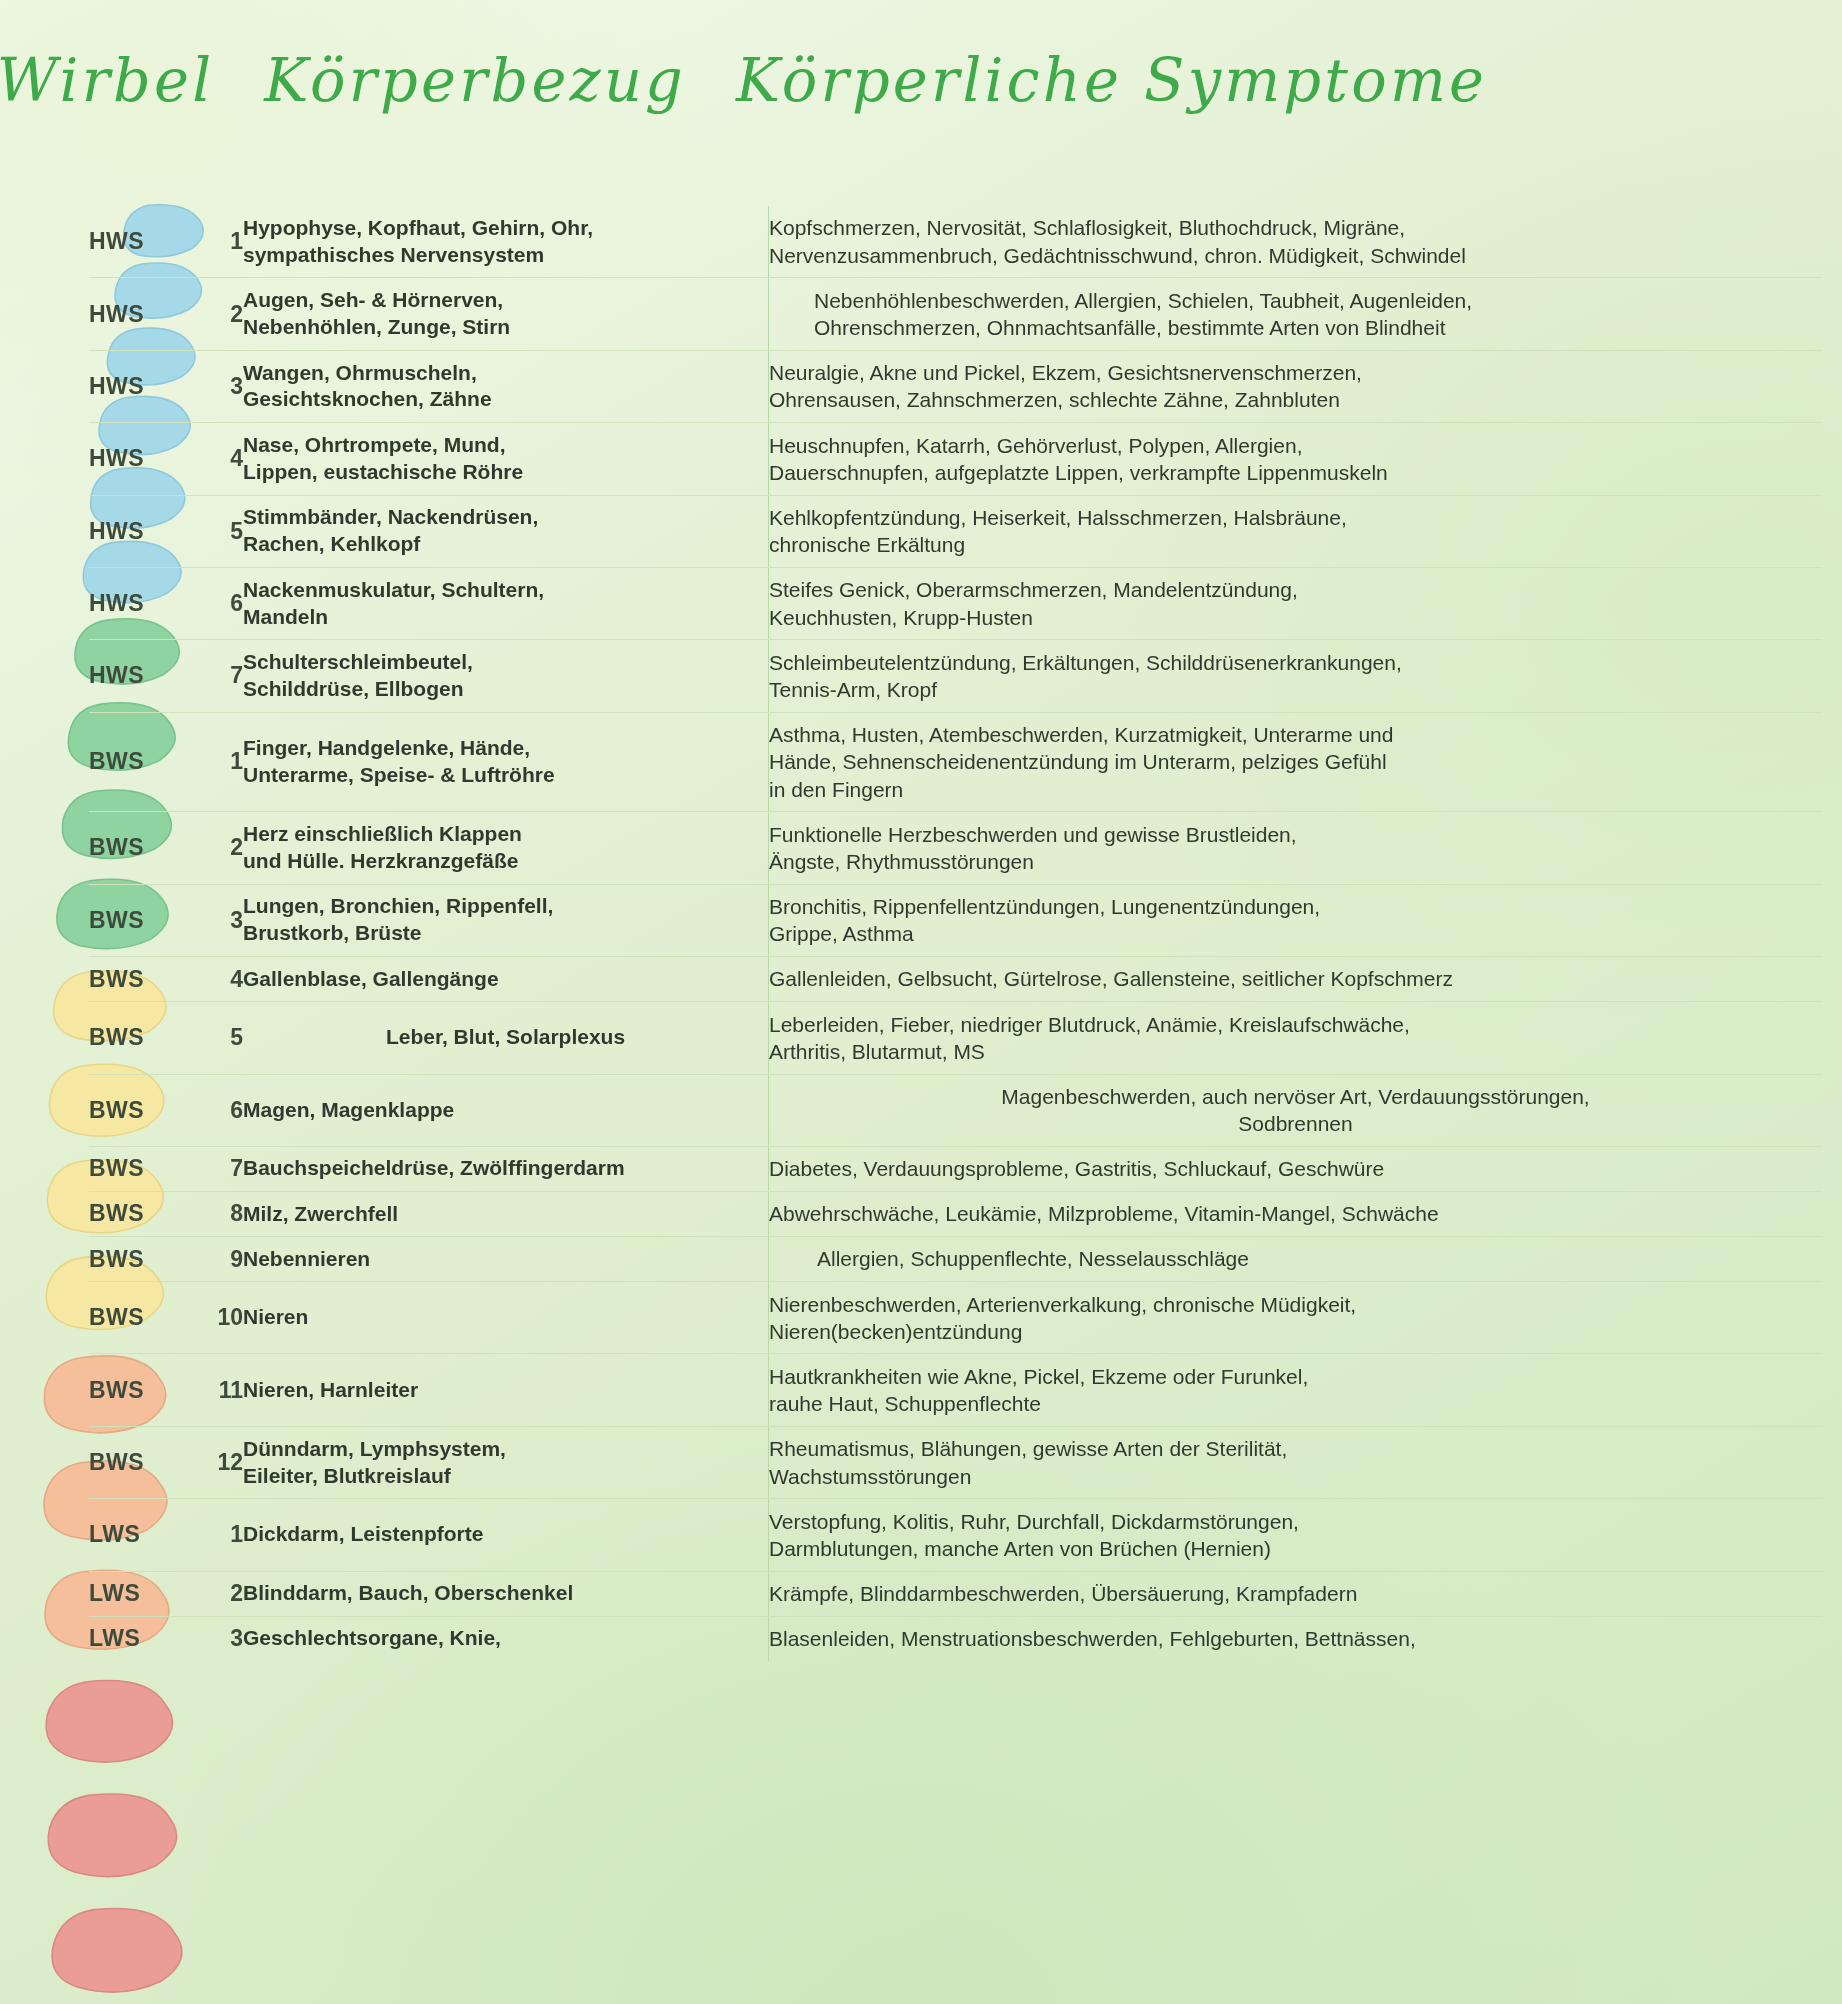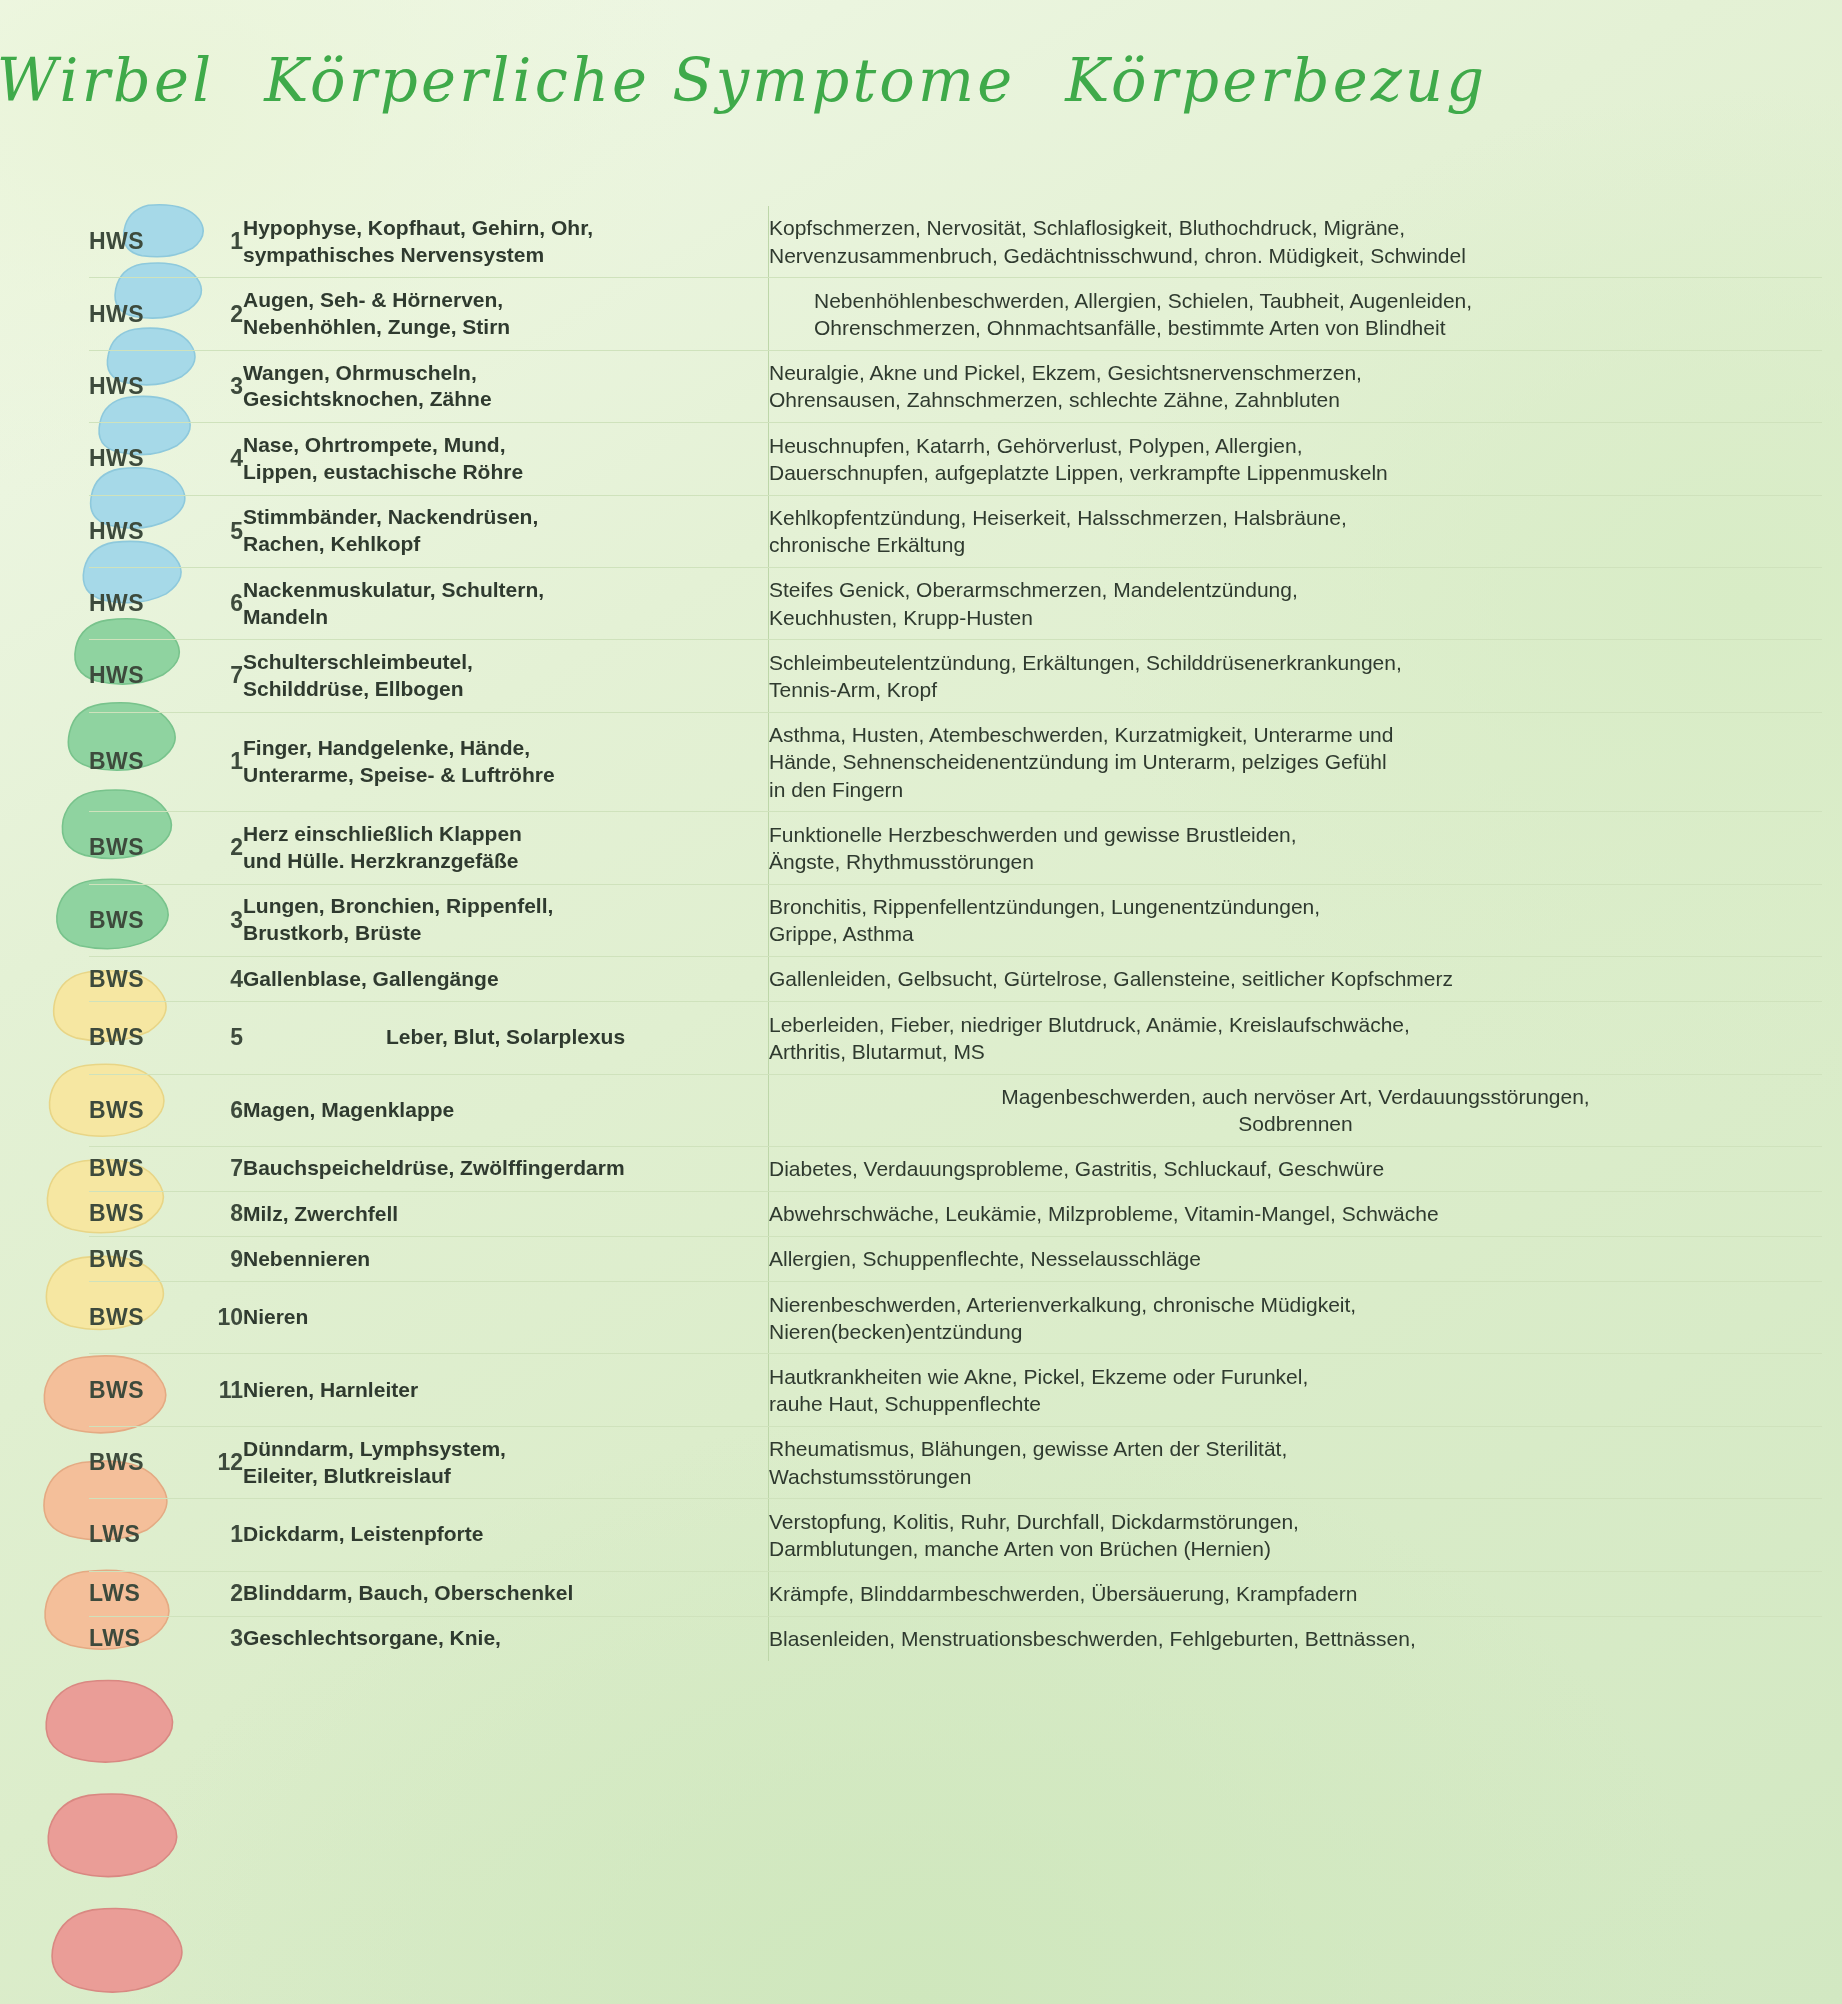--- a/index.html
+++ b/index.html
@@ -101,22 +101,22 @@
     border-bottom: none;
   }
 </style>
 </head>
 <body>
 
 <div class="page">
 
   <div class="title-row">
     <span class="title-word">Wirbel</span>
+    <span class="title-word">Körperbezug</span>
     <span class="title-word">Körperliche Symptome</span>
-    <span class="title-word">Körperbezug</span>
   </div>
 
   <svg class="spine" viewBox="0 0 520 3420" preserveAspectRatio="none">
 
     <g fill="#a6d9e8" stroke="#8ec9dc" stroke-width="3">
       <path d="M250 10 q70 -6 96 26 q22 30 -12 56 q-40 22 -96 14 q-40 -8 -34 -48 q6 -38 46 -48 z"></path>
       <path d="M238 122 q76 -10 104 26 q24 32 -14 60 q-44 24 -104 14 q-44 -10 -36 -52 q8 -40 50 -48 z"></path>
       <path d="M224 246 q78 -10 106 28 q24 34 -16 62 q-46 24 -106 12 q-44 -10 -34 -54 q8 -40 50 -48 z"></path>
       <path d="M210 376 q80 -10 110 28 q26 34 -16 64 q-48 26 -110 12 q-46 -10 -36 -56 q8 -40 52 -48 z"></path>
       <path d="M196 512 q82 -10 114 30 q26 36 -18 66 q-50 26 -114 12 q-46 -12 -36 -58 q8 -42 54 -50 z"></path>
@@ -262,21 +262,21 @@
         <tr>
           <td class="c-region">BWS</td>
           <td class="c-num">8</td>
           <td class="c-body" style="white-space: pre-line;">Milz, Zwerchfell</td>
           <td class="c-symp" style="white-space: pre-line;">Abwehrschwäche, Leukämie, Milzprobleme, Vitamin-Mangel, Schwäche</td>
         </tr>
         <tr>
           <td class="c-region">BWS</td>
           <td class="c-num">9</td>
           <td class="c-body" style="white-space: pre-line;">Nebennieren</td>
-          <td class="c-symp" style="white-space: pre-line;">Allergien, Schuppenflechte, Nesselausschläge</td>
+          <td class="c-symp" style="white-space: pre-line; padding-left: 48px;">Allergien, Schuppenflechte, Nesselausschläge</td>
         </tr>
         <tr>
           <td class="c-region">BWS</td>
           <td class="c-num">10</td>
           <td class="c-body" style="white-space: pre-line;">Nieren</td>
           <td class="c-symp" style="white-space: pre-line;">Nierenbeschwerden, Arterienverkalkung, chronische Müdigkeit,
 Nieren(becken)entzündung</td>
         </tr>
         <tr>
           <td class="c-region">BWS</td>

